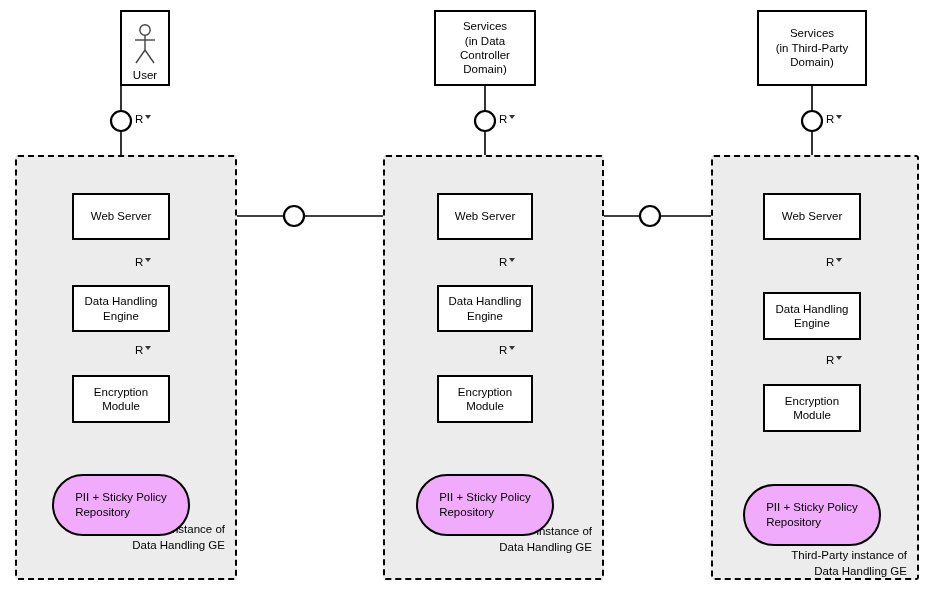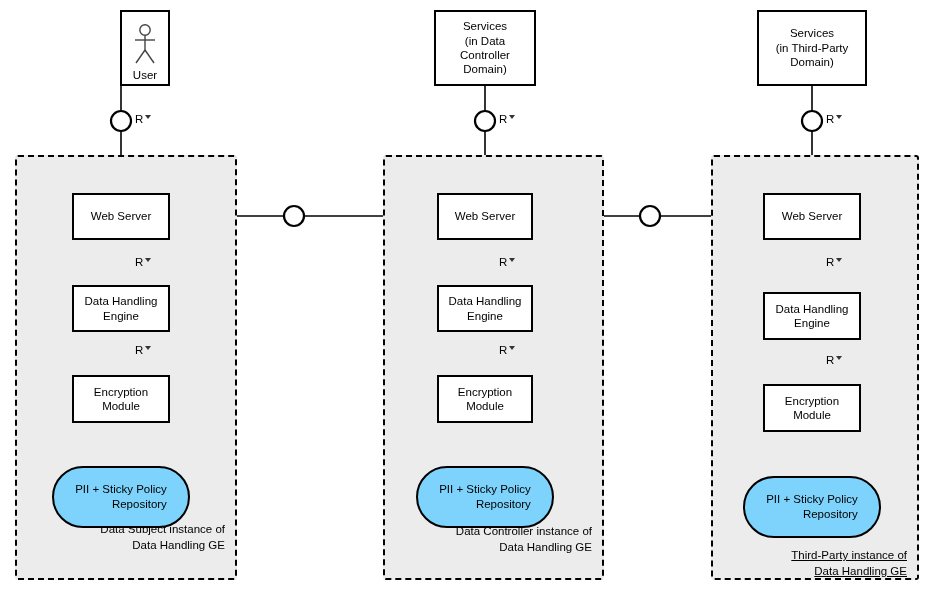--- a/index.html
+++ b/index.html
@@ -49,30 +49,31 @@
     display:flex;
     flex-direction:column;
     align-items:center;
     justify-content:flex-end;
     padding-bottom:2px;
     font-size:11.5px;
   }
   .actor-label{ font-size:11.5px; line-height:1.1; }
   .stadium{
     position:absolute;
-    background:#7dd3fc;
+    background:#f0abfc;
     border:2px solid #000000;
     box-sizing:border-box;
     border-radius:999px;
     display:flex;
     align-items:center;
     justify-content:center;
-    text-align:right;
+    text-align:left;
     font-size:11.5px;
     line-height:1.3;
+    margin-top:8px;
   }
   .r-label{
     position:absolute;
     font-size:11.5px;
     color:#000000;
     white-space:nowrap;
     display:flex;
     align-items:center;
     gap:2px;
   }
@@ -155,21 +156,21 @@
     <line x1="533" y1="216" x2="761" y2="216" stroke="#000" stroke-width="1.6" marker-end="url(#arrowhead)"></line>
     <circle cx="650" cy="216" r="10" fill="#ffffff" stroke="#000000" stroke-width="2.2"></circle>
   </svg>
 
   <div class="dashed-container" style="left:15px; top:155px; width:222px; height:425px;"></div>
   <div class="dashed-container" style="left:383px; top:155px; width:221px; height:425px;"></div>
   <div class="dashed-container" style="left:711px; top:155px; width:208px; height:425px;"></div>
 
   <div class="instance-label" style="left:37px; top:522px; width:188px;">Data Subject instance of<br>Data Handling GE</div>
   <div class="instance-label" style="left:405px; top:524px; width:187px;">Data Controller instance of<br>Data Handling GE</div>
-  <div class="instance-label" style="left:733px; top:548px; width:174px;text-decoration:underline;">Third-Party instance of<br>Data Handling GE</div>
+  <div class="instance-label" style="left:733px; top:548px; width:174px;">Third-Party instance of<br>Data Handling GE</div>
 
   <div class="actor-box" style="left:96px; top:10px; width:50px; height:76px;margin-left:24px;">
     <svg width="30" height="46" viewBox="0 0 30 46" style="margin-top:4px;">
       <circle cx="15" cy="7" r="5.2" fill="none" stroke="#444" stroke-width="1.4"></circle>
       <line x1="15" y1="12.4" x2="15" y2="27" stroke="#444" stroke-width="1.4"></line>
       <line x1="5" y1="17" x2="25" y2="17" stroke="#444" stroke-width="1.4"></line>
       <line x1="15" y1="27" x2="6" y2="40" stroke="#444" stroke-width="1.4"></line>
       <line x1="15" y1="27" x2="24" y2="40" stroke="#444" stroke-width="1.4"></line>
     </svg>
     <span class="actor-label">User</span>

